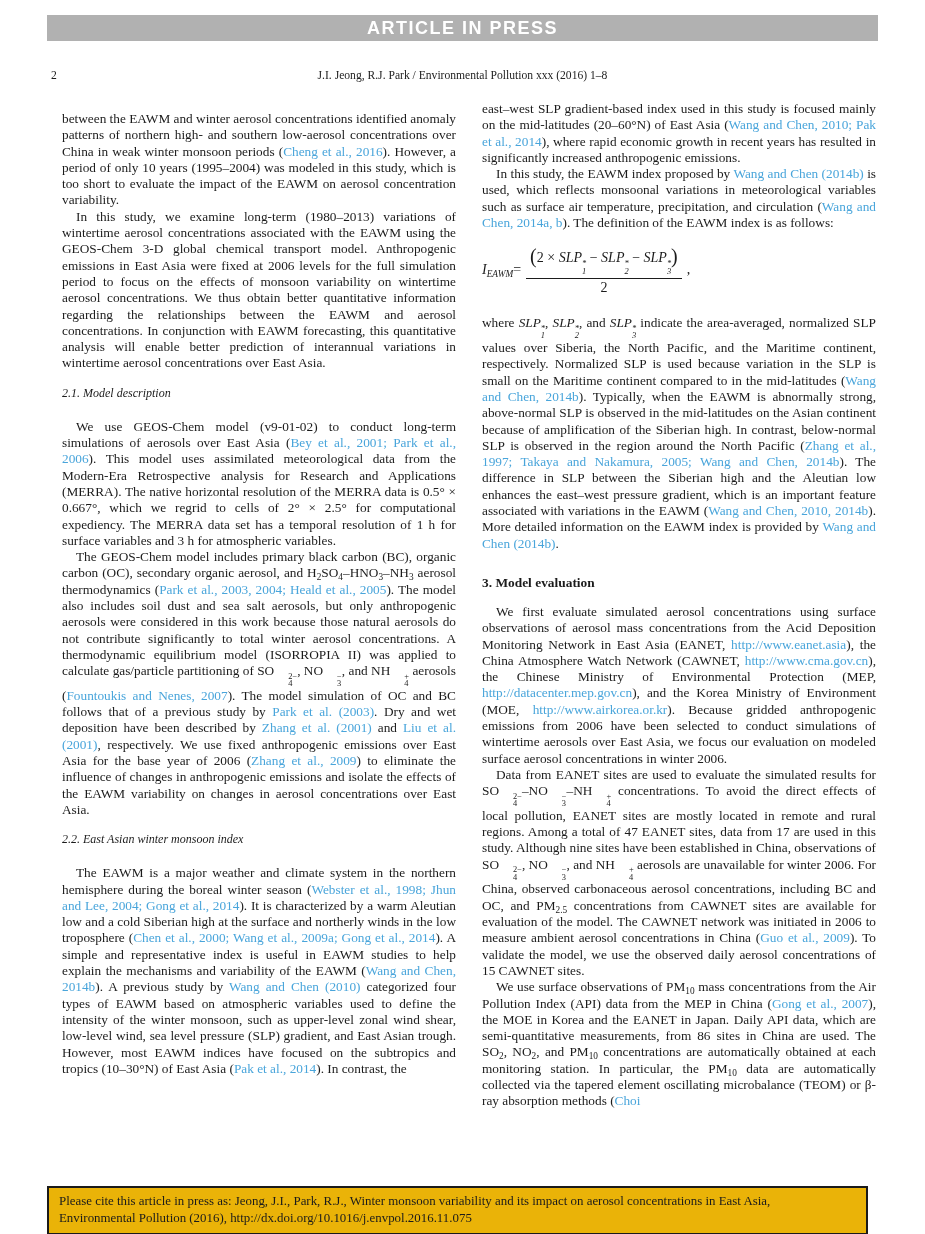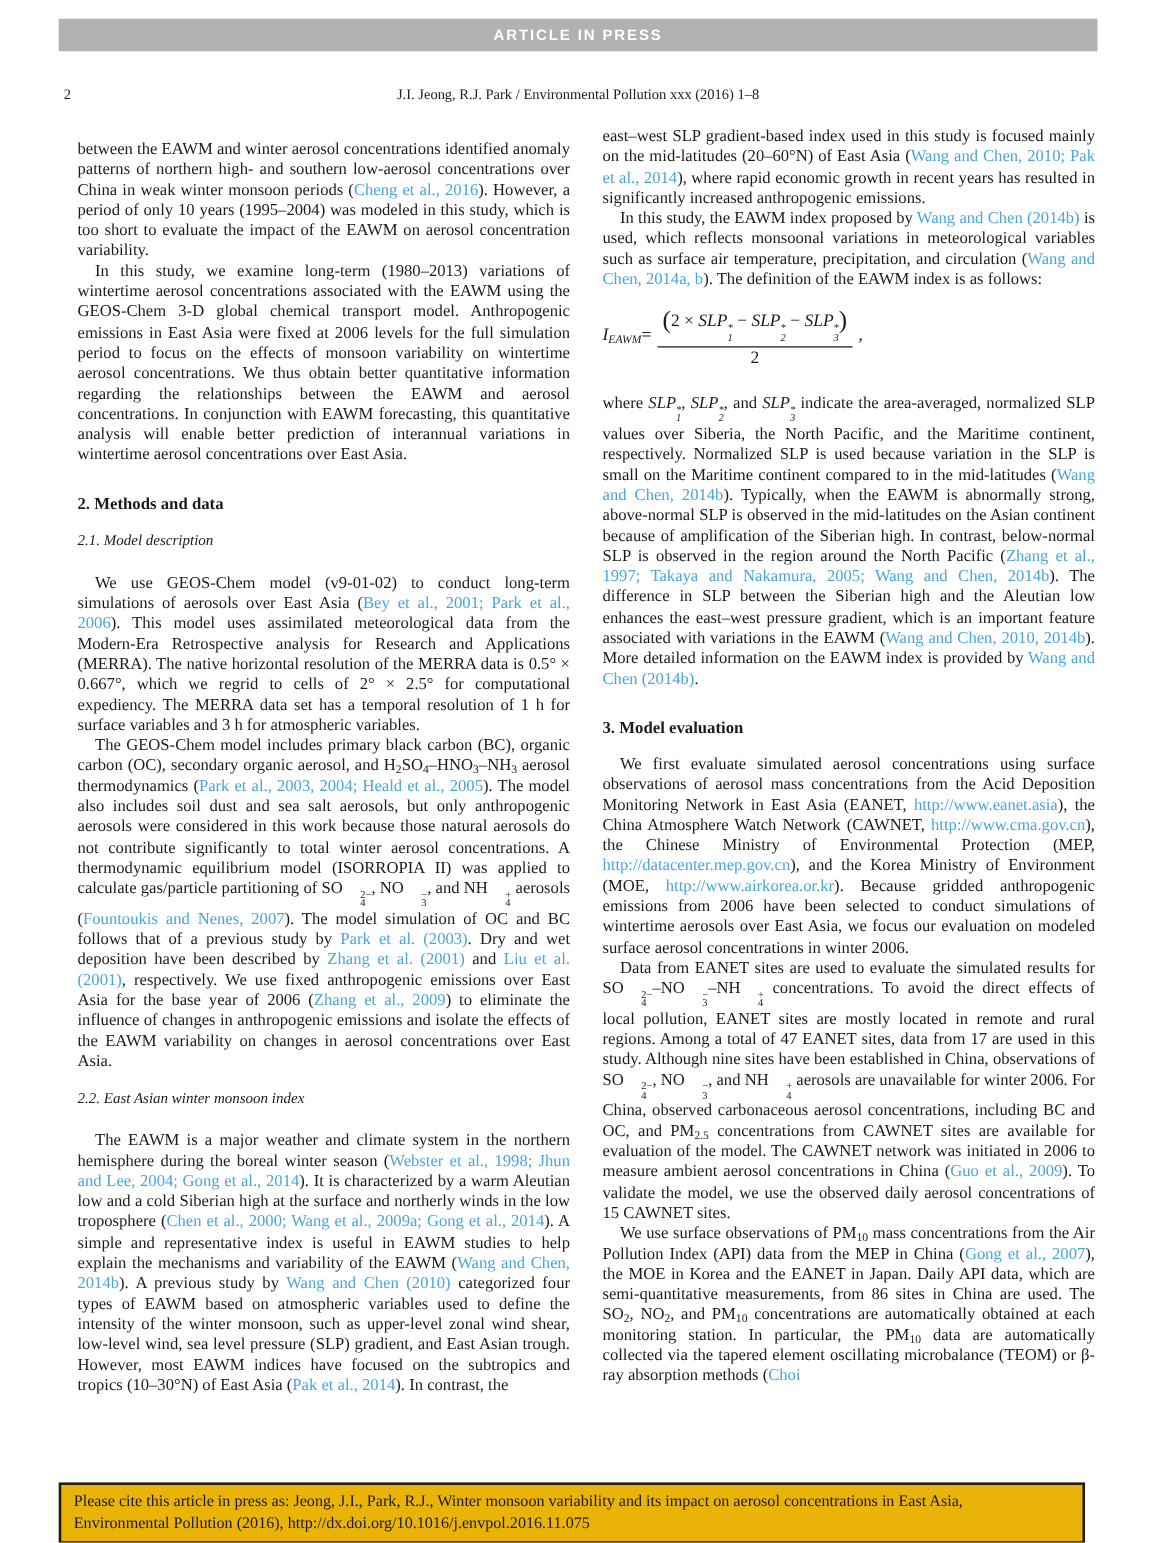--- a/index.html
+++ b/index.html
@@ -3,21 +3,21 @@
 <meta charset="utf-8">
 <style>
   html,body{margin:0;padding:0;}
   body{
     width:925px;height:1234px;position:relative;background:#ffffff;
     font-family:"Liberation Serif",serif;color:#1b1b1b;overflow:hidden;
   }
   .banner{
     position:absolute;left:47px;top:15px;width:831px;height:26px;
     background:#b1b1b1;color:#ffffff;
-    font-family:"Liberation Sans",sans-serif;font-weight:bold;font-size:12px;
+    font-family:"Liberation Sans",sans-serif;font-weight:bold;font-size:18px;
     letter-spacing:1.5px;display:flex;align-items:center;justify-content:center;
   }
   .pagehead{position:absolute;top:69px;left:47px;width:831px;height:16px;font-size:11.6px;}
   .pnum{position:absolute;left:4px;top:0;font-style:normal;}
   .rhead{text-align:center;color:#222;}
   .col{position:absolute;top:101px;width:394px;}
   #left-col{left:62px;margin-top:10px;}
   #right-col{left:482px;}
   p.bp{margin:0;font-size:13.3px;line-height:16.3px;text-align:justify;}
   p.ind{text-indent:14px;}
@@ -49,21 +49,20 @@
 </div>
 
 <div class="pagehead">
   <span class="pnum">2</span>
   <div class="rhead">J.I. Jeong, R.J. Park / Environmental Pollution xxx (2016) 1–8</div>
 </div>
 
 <div class="col" id="left-col">
     <p class="bp">between the EAWM and winter aerosol concentrations identified anomaly patterns of northern high- and southern low-aerosol concentrations over China in weak winter monsoon periods (<span class="lnk">Cheng et al., 2016</span>). However, a period of only 10 years (1995–2004) was modeled in this study, which is too short to evaluate the impact of the EAWM on aerosol concentration variability.</p>
     <p class="bp ind">In this study, we examine long-term (1980–2013) variations of wintertime aerosol concentrations associated with the EAWM using the GEOS-Chem 3-D global chemical transport model. Anthropogenic emissions in East Asia were fixed at 2006 levels for the full simulation period to focus on the effects of monsoon variability on wintertime aerosol concentrations. We thus obtain better quantitative information regarding the relationships between the EAWM and aerosol concentrations. In conjunction with EAWM forecasting, this quantitative analysis will enable better prediction of interannual variations in wintertime aerosol concentrations over East Asia.</p>
-    <h2 class="sh">2. Methods and data</h2>
     <h3 class="ssh">2.1. Model description</h3>
     <p class="bp ind">We use GEOS-Chem model (v9-01-02) to conduct long-term simulations of aerosols over East Asia (<span class="lnk">Bey et al., 2001; Park et al., 2006</span>). This model uses assimilated meteorological data from the Modern-Era Retrospective analysis for Research and Applications (MERRA). The native horizontal resolution of the MERRA data is 0.5° × 0.667°, which we regrid to cells of 2° × 2.5° for computational expediency. The MERRA data set has a temporal resolution of 1 h for surface variables and 3 h for atmospheric variables.</p>
     <p class="bp ind">The GEOS-Chem model includes primary black carbon (BC), organic carbon (OC), secondary organic aerosol, and H<span class="sb">2</span>SO<span class="sb">4</span>–HNO<span class="sb">3</span>–NH<span class="sb">3</span> aerosol thermodynamics (<span class="lnk">Park et al., 2003, 2004; Heald et al., 2005</span>). The model also includes soil dust and sea salt aerosols, but only anthropogenic aerosols were considered in this work because those natural aerosols do not contribute significantly to total winter aerosol concentrations. A thermodynamic equilibrium model (ISORROPIA II) was applied to calculate gas/particle partitioning of SO<span class="ss">
         <span>2−</span>
         <span>4</span>
       </span>, NO<span class="ss">
         <span>−</span>
         <span>3</span>
       </span>, and NH<span class="ss">
         <span>+</span>

